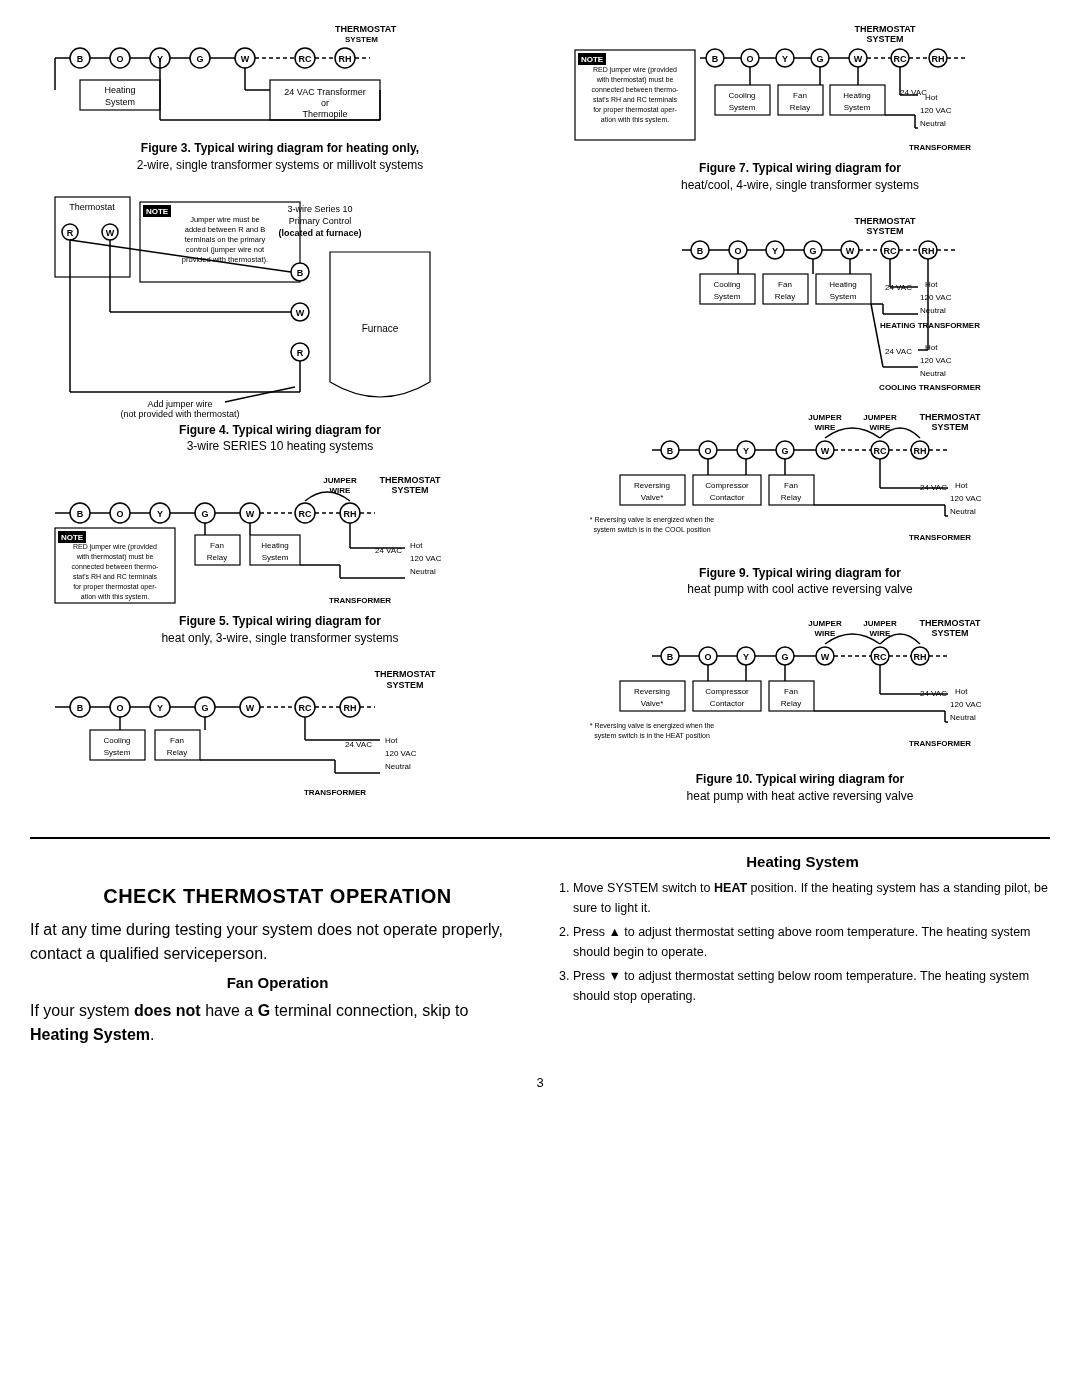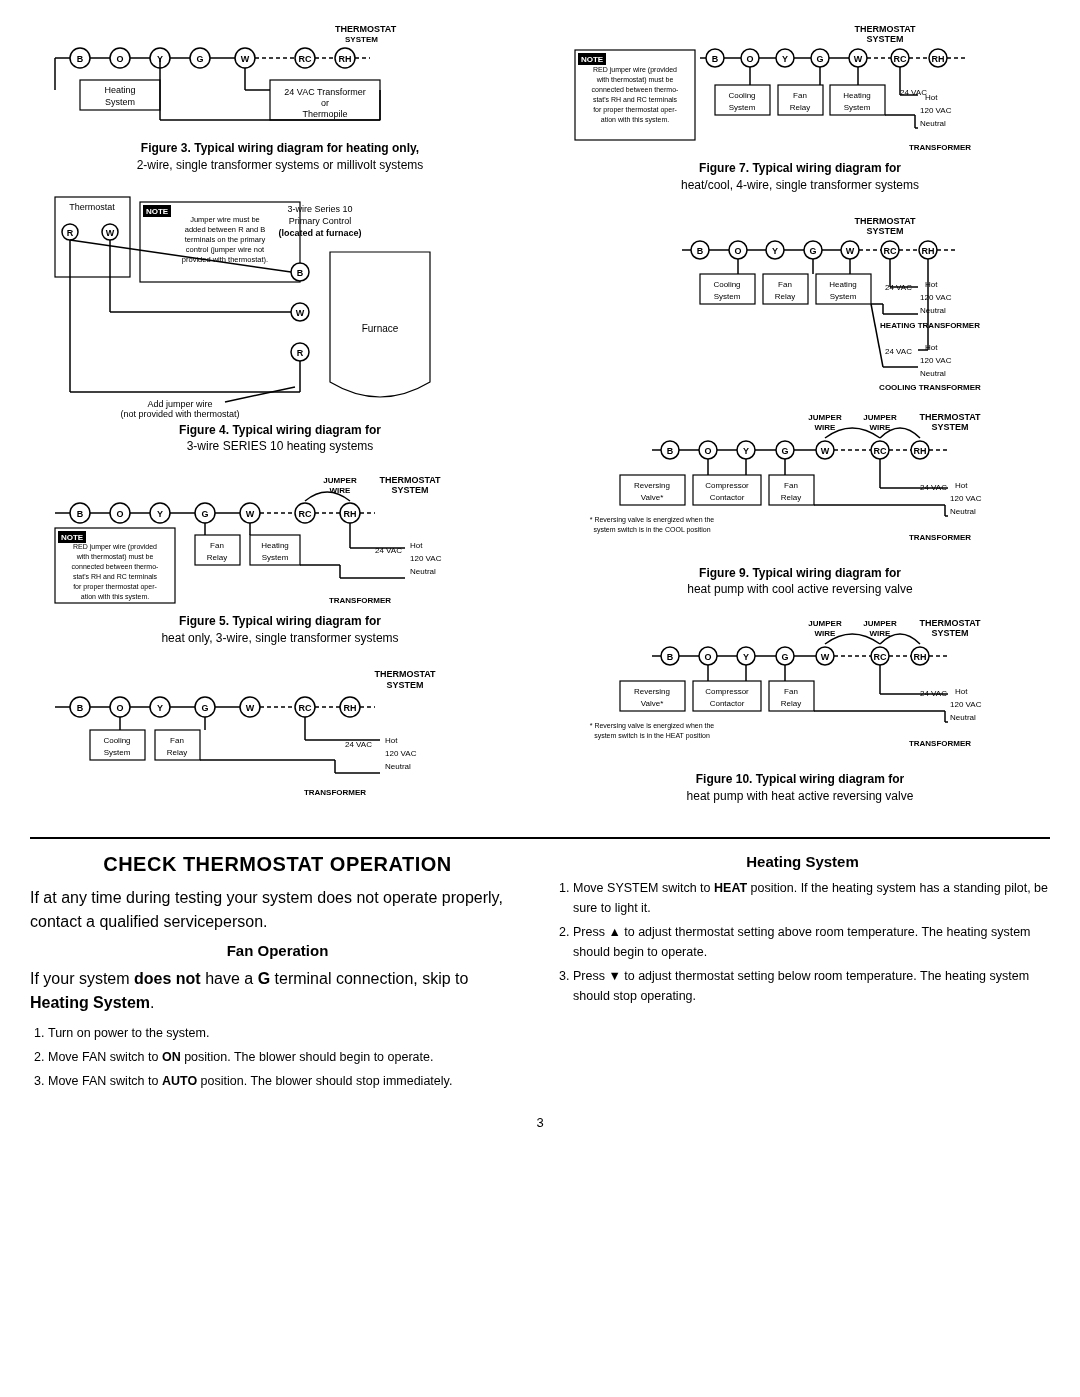--- a/index.html
+++ b/index.html
@@ -63,20 +63,21 @@
     .bottom-right {
       flex: 1;
     }
 
     .section-title-main {
       font-size: 20px;
       font-weight: bold;
       text-align: center;
       margin-bottom: 10px;
       letter-spacing: 0.5px;
+      margin-top: 32px;
     }
     .section-title-sub {
       font-size: 15px;
       font-weight: bold;
       text-align: center;
       margin-bottom: 8px;
     }
 
     .body-text {
       font-size: 16px;
@@ -678,25 +679,20 @@
       <h2 class="section-title-main">CHECK THERMOSTAT OPERATION</h2>
 
       <p class="body-text">If at any time during testing your system does not operate properly, contact a qualified serviceperson.</p>
 
       <h3 class="section-title-sub">Fan Operation</h3>
 
       <p class="body-text">
         If your system <b>does not</b> have a <b>G</b> terminal connection, skip to <b>Heating System</b>.
       </p>
 
-      <ol>
-        <li>Turn on power to the system.</li>
-        <li>Move FAN switch to <b>ON</b> position. The blower should begin to operate.</li>
-        <li>Move FAN switch to <b>AUTO</b> position. The blower should stop immediately.</li>
-      </ol>
     </div>
 
     <div class="bottom-right">
       <h3 class="section-title-sub">Heating System</h3>
 
       <ol>
         <li>
           Move SYSTEM switch to <b>HEAT</b> position. If the heating system has a standing pilot, be sure to light it.
         </li>
         <li>

